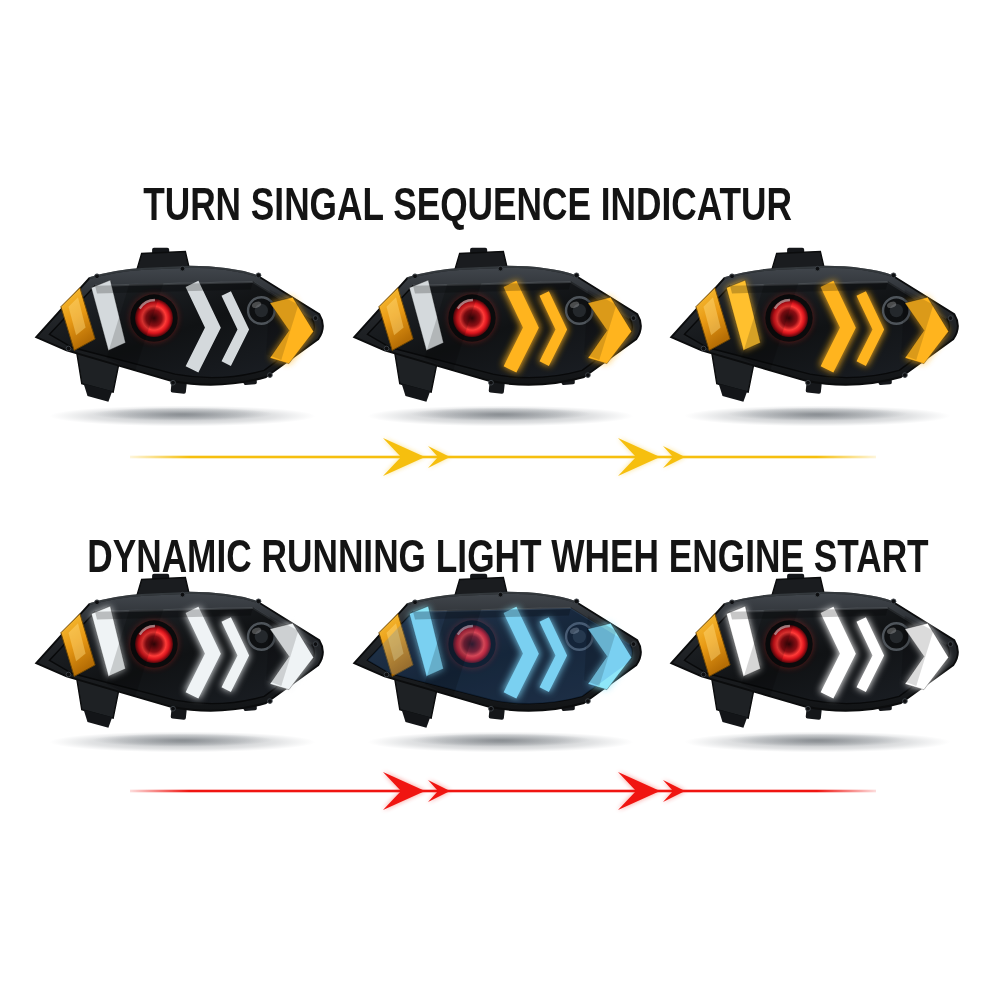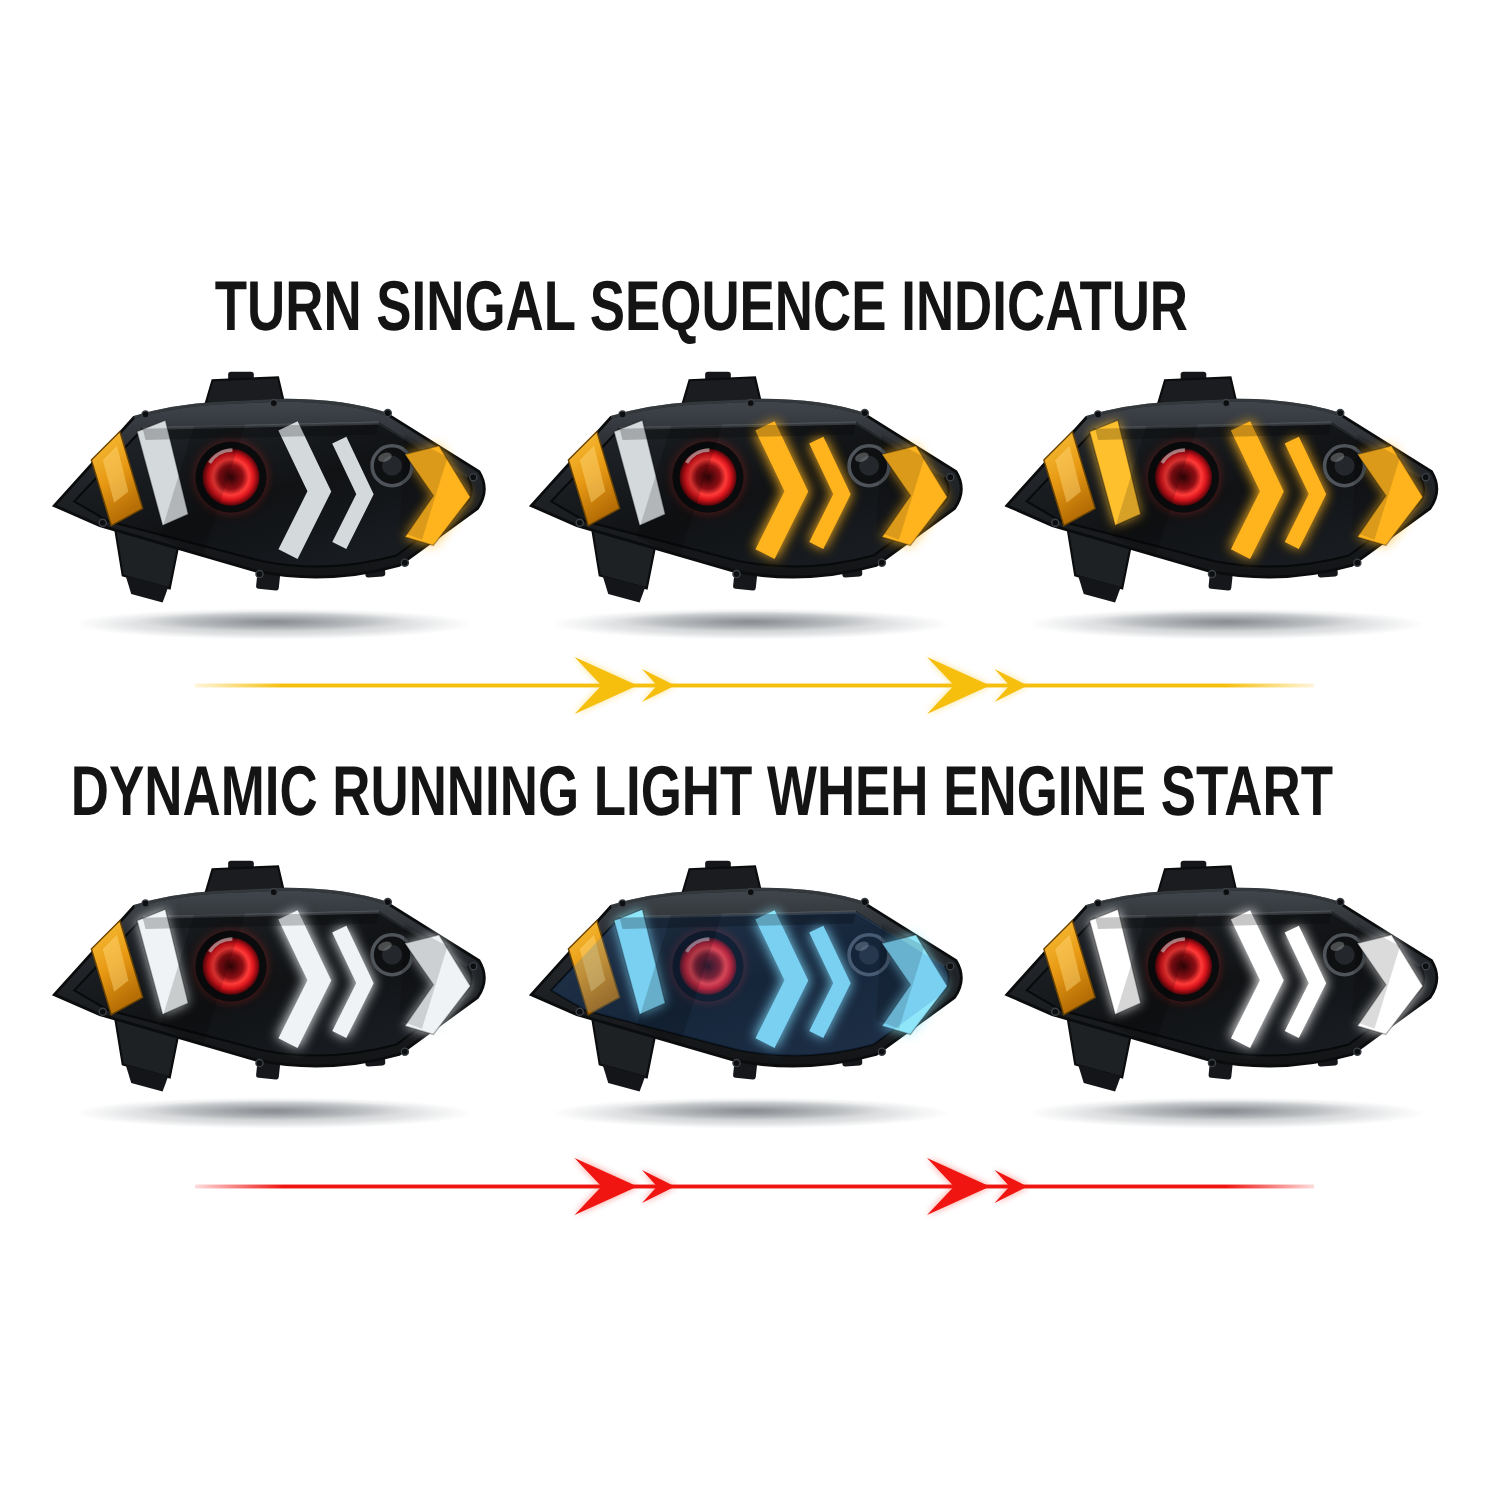--- a/index.html
+++ b/index.html
@@ -2,21 +2,21 @@
 <html><head>
 <meta charset="utf-8">
 <style>
   html,body{margin:0;padding:0;background:#ffffff;}
   .page{position:relative;width:1000px;height:1000px;background:#ffffff;overflow:hidden;
         font-family:"Liberation Sans",sans-serif;}
   .section-title{position:absolute;left:0;width:936px;display:flex;justify-content:center;}
   .section-title span{display:inline-block;transform:scaleX(0.75);transform-origin:center;
         font-size:47px;font-weight:bold;color:#141414;letter-spacing:0px;white-space:nowrap;}
   .title-1{top:176px;}
-  .title-2{top:499px;}
+  .title-2{top:528px;margin-left:40px;}
   .hl-row{position:absolute;left:30px;width:940px;display:flex;justify-content:space-between;}
   .row-1{top:244px;}
   .row-2{top:570px;}
   .headlight{width:305px;height:190px;}
   .divider{position:absolute;left:0;width:1000px;height:64px;}
   .divider-1{top:426px;}
   .divider-2{top:760px;}
 </style>
 </head>
 <body>

